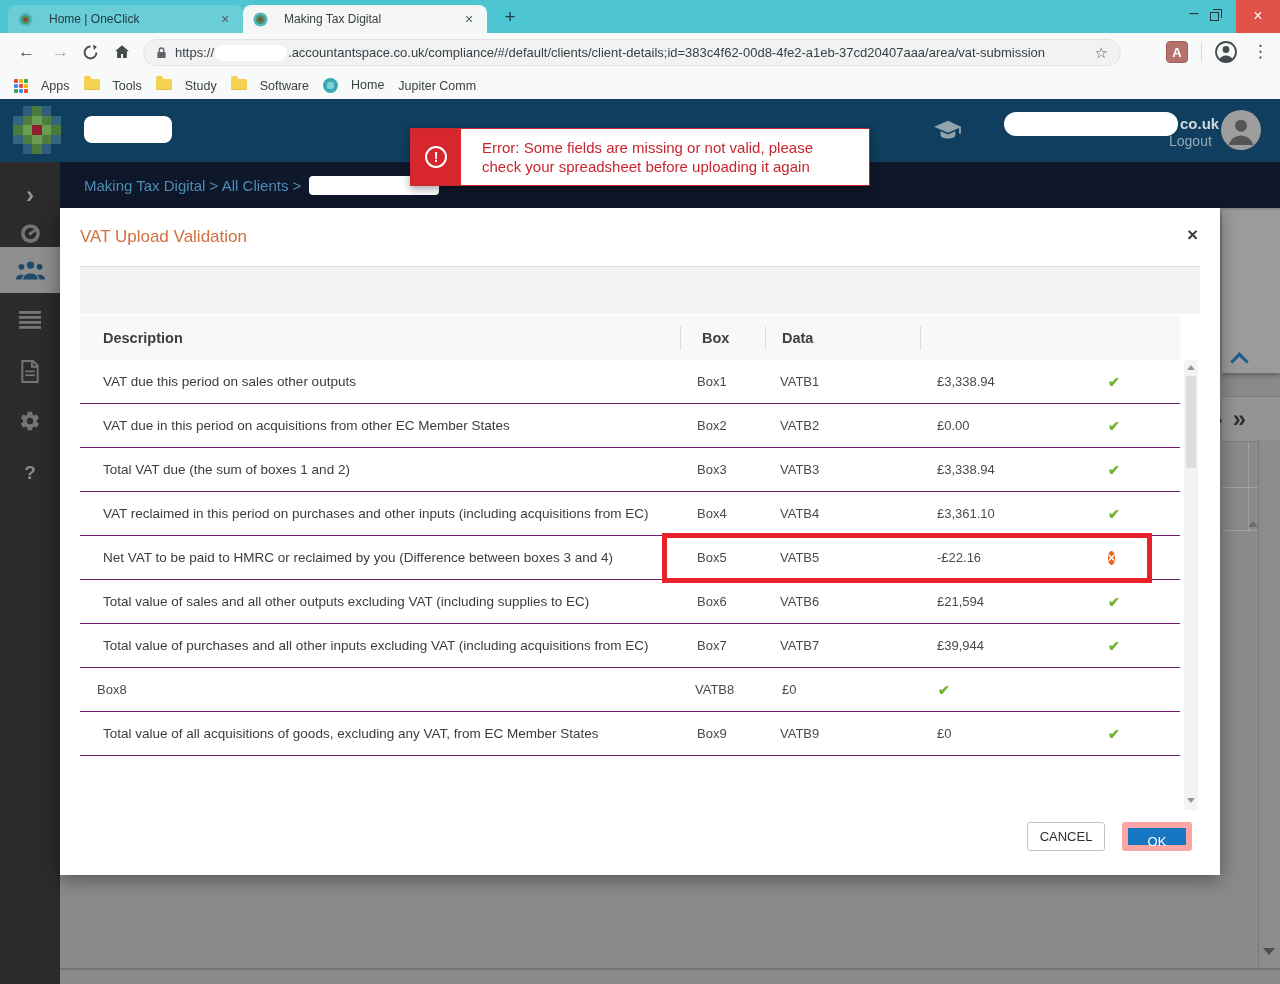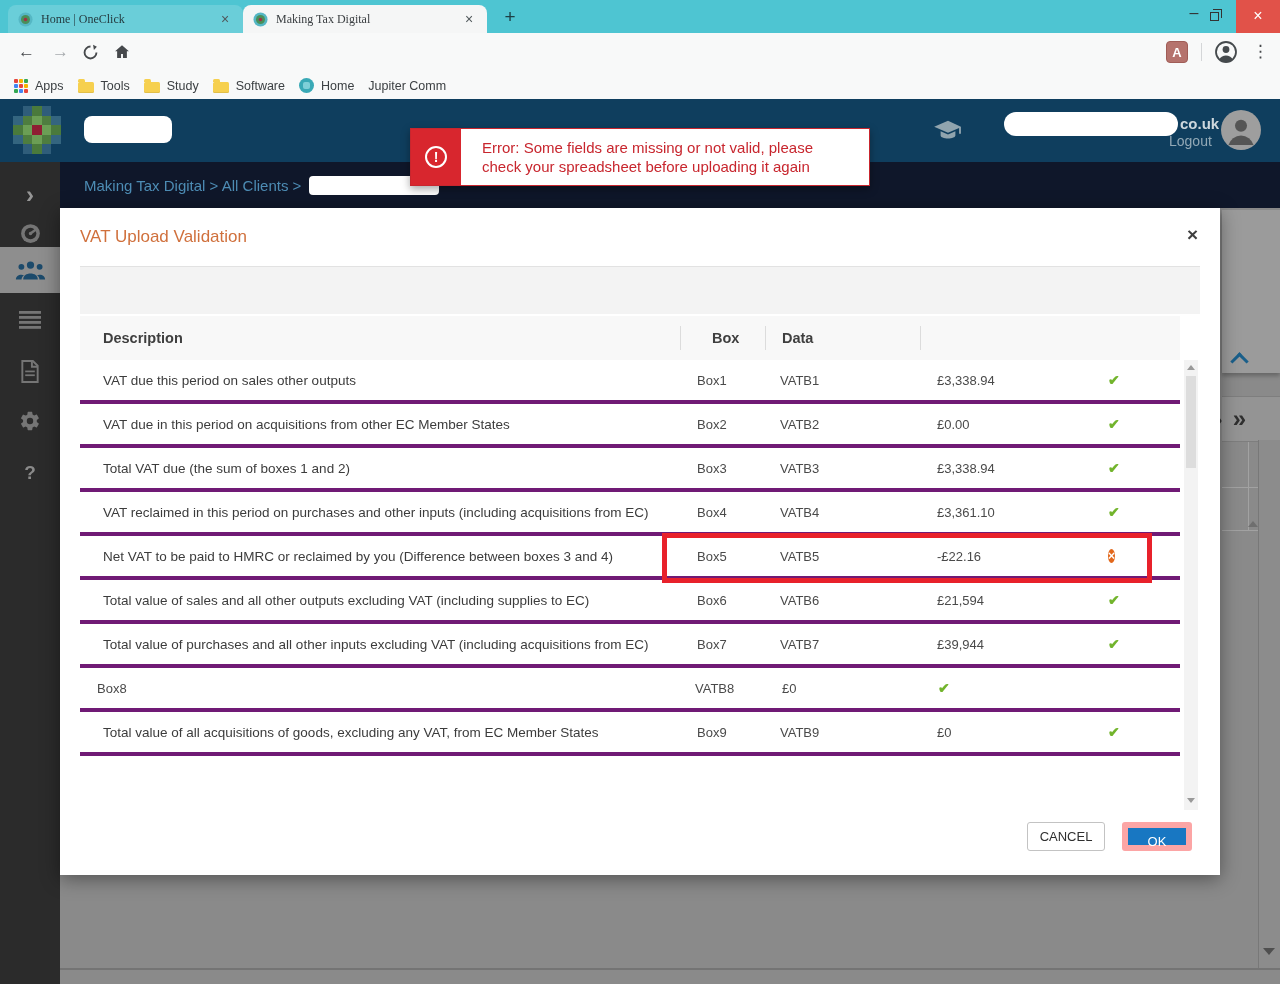--- a/index.html
+++ b/index.html
@@ -6,21 +6,21 @@
   html,body { width:1280px; height:984px; overflow:hidden; }
   body { font-family:"Liberation Sans", sans-serif; }
   .screen { position:relative; width:1280px; height:984px; background:#8a8a8a; overflow:hidden; }
   .abs { position:absolute; }
 
   
   .tabbar { position:absolute; left:0; top:0; width:1280px; height:33px; background:#4ec5d2; }
   .tab { position:absolute; top:5px; height:28px; display:flex; align-items:center; padding:0 10px; font-size:12px; color:#243b40; border-radius:8px 8px 0 0; }
   .tab.inactive { left:8px; width:235px; background:rgba(255,255,255,0.16); }
   .tab.active { left:243px; width:244px; background:#f5f6f6; color:#3c4043; }
-  .tab .tab-title { flex:1; margin-left:8px; white-space:nowrap; overflow:hidden;font-family:Liberation Serif, serif; }
+  .tab .tab-title { flex:1; margin-left:16px; white-space:nowrap; overflow:hidden; }
   .tab .tab-close { width:16px; text-align:center; font-size:14px; color:#51595c; cursor:default; }
   .favicon-globe { width:15px; height:15px; flex:0 0 15px; }
   .newtab { position:absolute; left:497px; top:4px; width:26px; height:26px; text-align:center; line-height:25px; font-size:19px; color:#1d4046; }
   .wc-min { position:absolute; left:1180px; top:0; width:28px; height:32px; text-align:center; line-height:26px; font-size:16px; color:#333; }
   .wc-restore { position:absolute; left:1210px; top:10px; width:12px; height:12px; }
   .restore-box { position:absolute; left:0; top:2px; width:9px; height:9px; border:1.6px solid #333; background:transparent; }
   .restore-box2 { position:absolute; left:3px; top:-1px; width:9px; height:9px; border-top:1.6px solid #333; border-right:1.6px solid #333; }
   .wc-close { position:absolute; left:1236px; top:0; width:44px; height:33px; background:#e15249; color:#fff; text-align:center; line-height:32px; font-size:16px; }
 
   
@@ -32,21 +32,21 @@
   .url-blob { width:72px; height:16px; margin:0 1px; }
   .addr .url-rest { white-space:nowrap; overflow:hidden; flex:1; }
   .star { margin-left:6px; font-size:15px; color:#55595c; }
   .ext-pdf { position:absolute; left:1166px; top:8px; width:22px; height:22px; border-radius:4px; background:#b5736d; border:1px solid #a05d57; color:#fff; font-weight:bold; font-size:13px; text-align:center; line-height:21px; }
   .tb-sep { position:absolute; left:1201px; top:10px; width:1px; height:18px; background:#d4d6d8; }
   .profile-ico { position:absolute; left:1214px; top:7px; width:24px; height:24px; }
   .menu-dots { position:absolute; left:1252px; top:8px; font-size:17px; color:#46494c; letter-spacing:0; }
 
   
   .bookmarks { position:absolute; left:0; top:72px; width:1280px; height:28px; background:#f8f9f9; border-bottom:1px solid #e2e4e6; display:flex; align-items:center; font-size:12.5px; color:#3c4043; }
-  .bm { display:flex; align-items:flex-end; margin-left:14px; gap:7px; }
+  .bm { display:flex; align-items:flex-start; margin-left:14px; gap:13px; }
   .apps-grid { display:grid; grid-template-columns:repeat(3,4px); grid-template-rows:repeat(3,4px); gap:1px; }
   .apps-grid i { width:4px; height:4px; border-radius:1px; }
   .folder { width:16px; height:11px; background:#f6d04f; border-radius:1.5px; position:relative; box-shadow:inset 0 -1px 0 rgba(0,0,0,0.08); }
   .folder::before { content:""; position:absolute; left:0; top:-3px; width:7px; height:3px; background:#f6d04f; border-radius:1.5px 1.5px 0 0; }
   .fav-home { width:15px; height:15px; border-radius:50%; background:#39a9b6; position:relative; }
   .fav-home::after { content:""; position:absolute; left:4px; top:4px; width:7px; height:7px; border-radius:2px; background:#7fd0d8; }
 
   
   .app-header { position:absolute; left:0; top:99px; width:1280px; height:63px; background:#0f3e5e; }
   .logo-mosaic { position:absolute; left:13px; top:106px; width:48px; height:48px; display:grid; grid-template-columns:repeat(5,1fr); grid-template-rows:repeat(5,1fr); }
@@ -92,23 +92,23 @@
   .eb-text { padding:9px 10px 0 21px; color:#c8262e; font-size:15px; line-height:19px; }
 
   
   .modal { position:absolute; left:60px; top:208px; width:1160px; height:667px; background:#fff; box-shadow:0 4px 18px rgba(0,0,0,0.4); z-index:40; }
   .modal-title { position:absolute; left:20px; top:19px; color:#d0703c; font-size:17px; }
   .modal-close { position:absolute; right:22px; top:16px; color:#3f3f3f; font-size:19px; font-weight:bold; }
   .modal-band { position:absolute; left:20px; top:58px; width:1120px; height:48px; background:#f3f3f3; border-top:1px solid #e2e2e2; }
   .thead { position:absolute; left:20px; top:108px; width:1100px; height:44px; background:#f8f8f8; display:grid; grid-template-columns:600px 85px 155px 170px 90px; align-items:center; font-size:14.5px; font-weight:bold; color:#3f3f3f; }
   .th { position:relative; height:100%; display:flex; align-items:center; }
   .th.sep::before { content:""; position:absolute; left:0; top:10px; height:24px; width:1px; background:#dcdcdc; }
-  .th-desc { padding-left:23px; } .th-box { padding-left:32px; } .th-tag { padding-left:15px; } .th-data { padding-left:17px; }
+  .th-desc { padding-left:23px; } .th-box { padding-left:22px; } .th-tag { padding-left:15px; } .th-data { padding-left:17px; }
   .tbody { position:absolute; left:20px; top:152px; width:1100px; }
-  .trow { height:44px; display:grid; grid-template-columns:600px 85px 155px 170px 90px; align-items:center; border-bottom:4px solid #701a75; font-size:13px; color:#4a4a4a; }
+  .trow { height:44px; display:grid; grid-template-columns:600px 85px 155px 170px 90px; align-items:center; border-bottom:1px solid #701a75; font-size:13px; color:#4a4a4a; }
   .td-desc { padding-left:23px; color:#3c3c3c; font-size:13.5px; }
   .td-box { padding-left:17px; } .td-tag { padding-left:15px; } .td-data { padding-left:17px; }
   .td-status { padding-left:18px; }
   .icon-check { color:#72b42c; font-size:14px; font-weight:bold; }
   .icon-error { width:16px; height:16px; border-radius:50%; background:#e2681c; color:#fff; font-size:12px; font-weight:bold; text-align:center; line-height:15px; }
   .error-highlight { position:absolute; left:602px; top:325px; width:490px; height:50px; border:5px solid #e8212b; z-index:5; pointer-events:none; }
   .mscroll { position:absolute; left:1124px; top:152px; width:14px; height:450px; background:#f3f3f3; }
   .mthumb { position:absolute; left:2px; top:16px; width:10px; height:92px; background:#dddddd; }
   .tri-up-m { left:3px; top:5px; border-left:4px solid transparent; border-right:4px solid transparent; border-bottom:5px solid #9a9a9a; }
   .tri-down-m { left:3px; top:438px; border-left:4px solid transparent; border-right:4px solid transparent; border-top:5px solid #9a9a9a; }
@@ -151,20 +151,30 @@
   <div class="toolbar">
     <span class="nav-ico" style="left:18px;">←</span>
     <span class="nav-ico" style="left:52px; color:#a7abae;">→</span>
     <svg class="abs" style="left:82px; top:11px;" width="17" height="17" viewBox="0 0 20 20">
         <path d="M10 3a7 7 0 1 0 7 7" fill="none" stroke="#46494c" stroke-width="2.2"></path>
         <path d="M13 1l4.5 2.3L14 7z" fill="#46494c"></path>
       </svg>
     <svg class="abs" style="left:113px; top:10px;" width="18" height="18" viewBox="0 0 24 24">
         <path d="M12 3 2.8 11h2.7v9h5.2v-5.4h2.6V20h5.2v-9h2.7z" fill="#46494c"></path>
       </svg>
+    <div class="addr">
+      <svg width="11" height="14" viewBox="0 0 24 28">
+          <rect x="3" y="12" width="18" height="13" rx="2" fill="#5f6368"></rect>
+          <path d="M7 12V8a5 5 0 0 1 10 0v4" fill="none" stroke="#5f6368" stroke-width="3"></path>
+        </svg>
+      <span class="url-prefix">https://</span>
+      <span class="blob url-blob"></span>
+      <span class="url-rest">.accountantspace.co.uk/compliance/#/default/clients/client-details;id=383c4f62-00d8-4fe2-a1eb-37cd20407aaa/area/vat-submission</span>
+      <span class="star">☆</span>
+    </div>
     <div class="ext-pdf">A</div>
     <div class="tb-sep"></div>
     <svg class="profile-ico" viewBox="0 0 24 24">
         <circle cx="12" cy="12" r="10" fill="none" stroke="#454a4d" stroke-width="1.8"></circle>
         <circle cx="12" cy="9.5" r="3.4" fill="#454a4d"></circle>
         <path d="M5.2 19.2a8 8 0 0 1 13.6 0A10 10 0 0 1 12 22a10 10 0 0 1-6.8-2.8z" fill="#454a4d"></path>
       </svg>
     <span class="menu-dots">⋮</span>
   </div>
 

